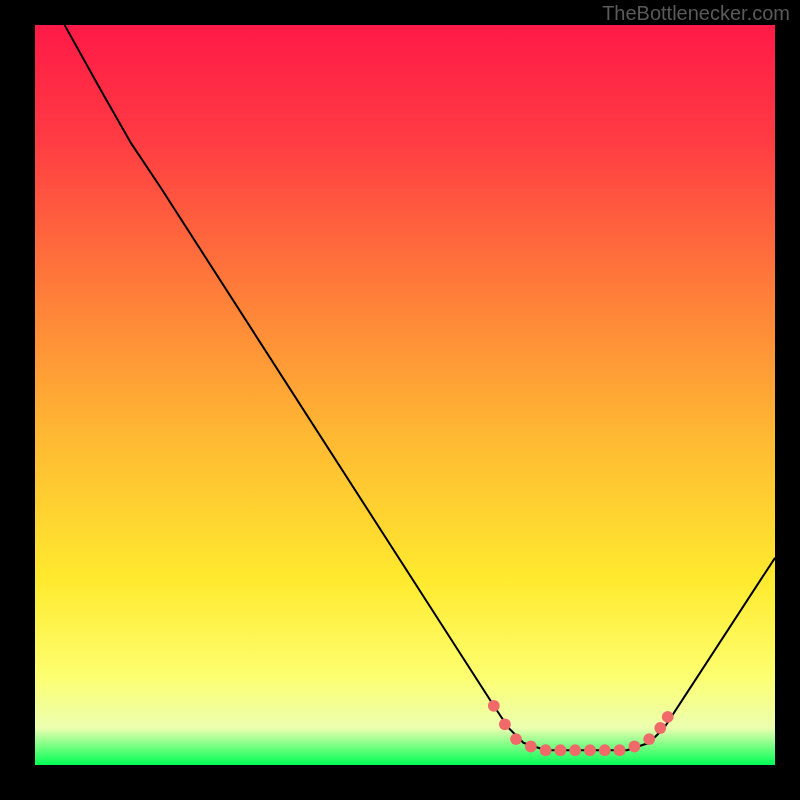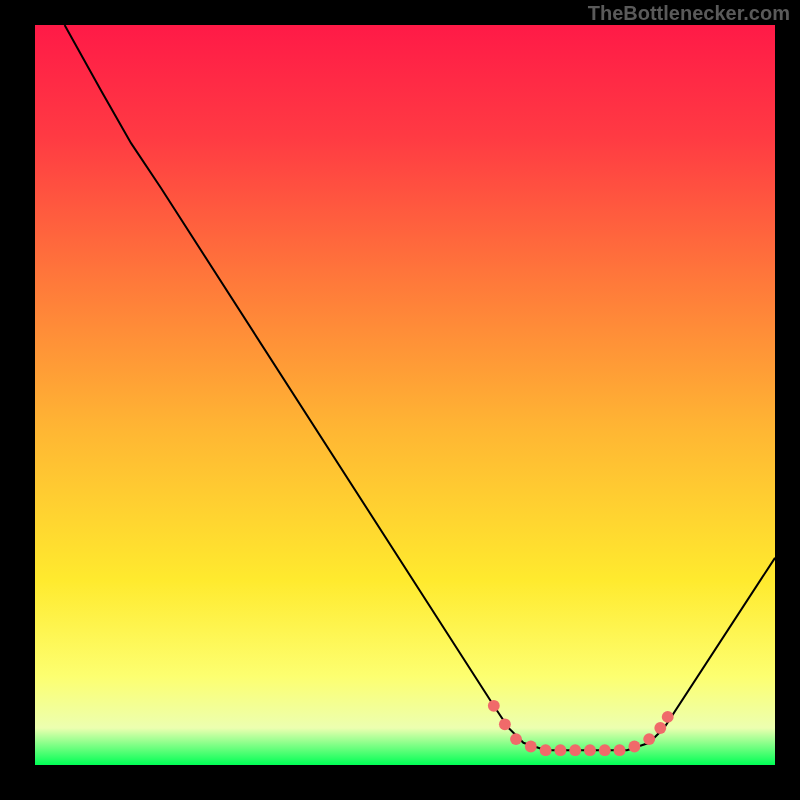--- a/index.html
+++ b/index.html
@@ -10,21 +10,21 @@
     position: relative;
     font-family: Arial, sans-serif;
     overflow: hidden;
   }
   .watermark {
     position: absolute;
     top: 2px;
     right: 10px;
     color: #5a5a5a;
     font-size: 20px;
-    font-weight: bold;
+    font-weight: normal;
     z-index: 10;
   }
   .plot-area {
     position: absolute;
     left: 35px;
     top: 25px;
     width: 740px;
     height: 740px;
     overflow: hidden;
   }

